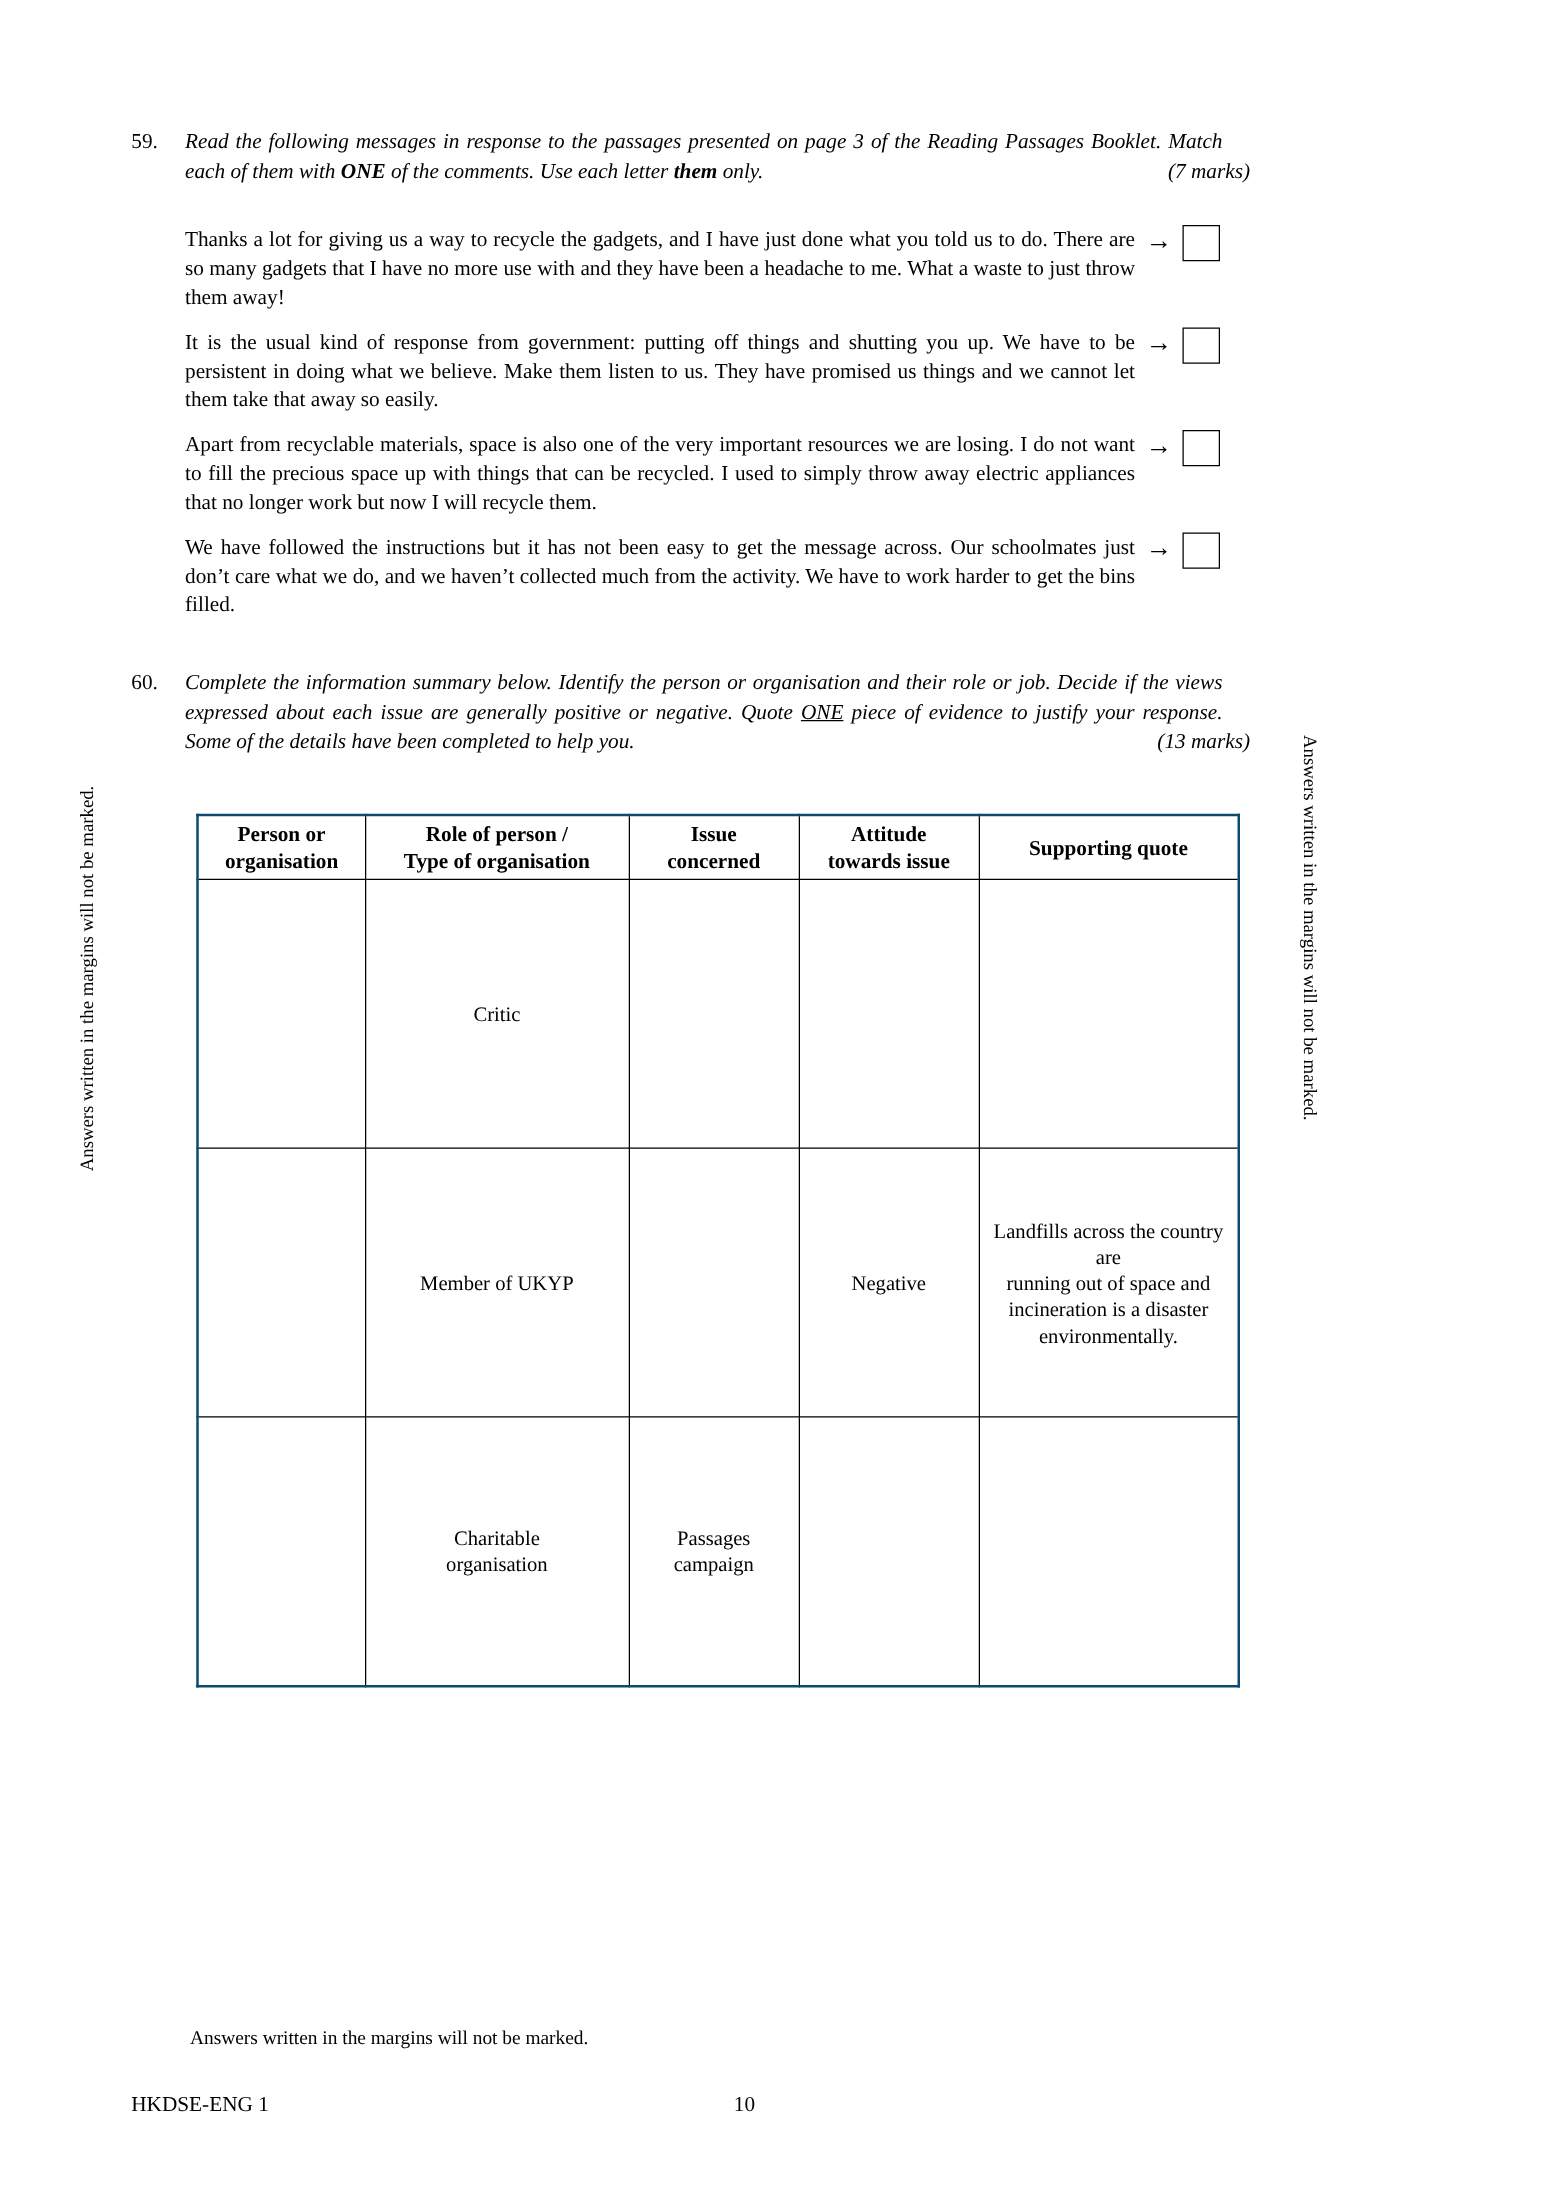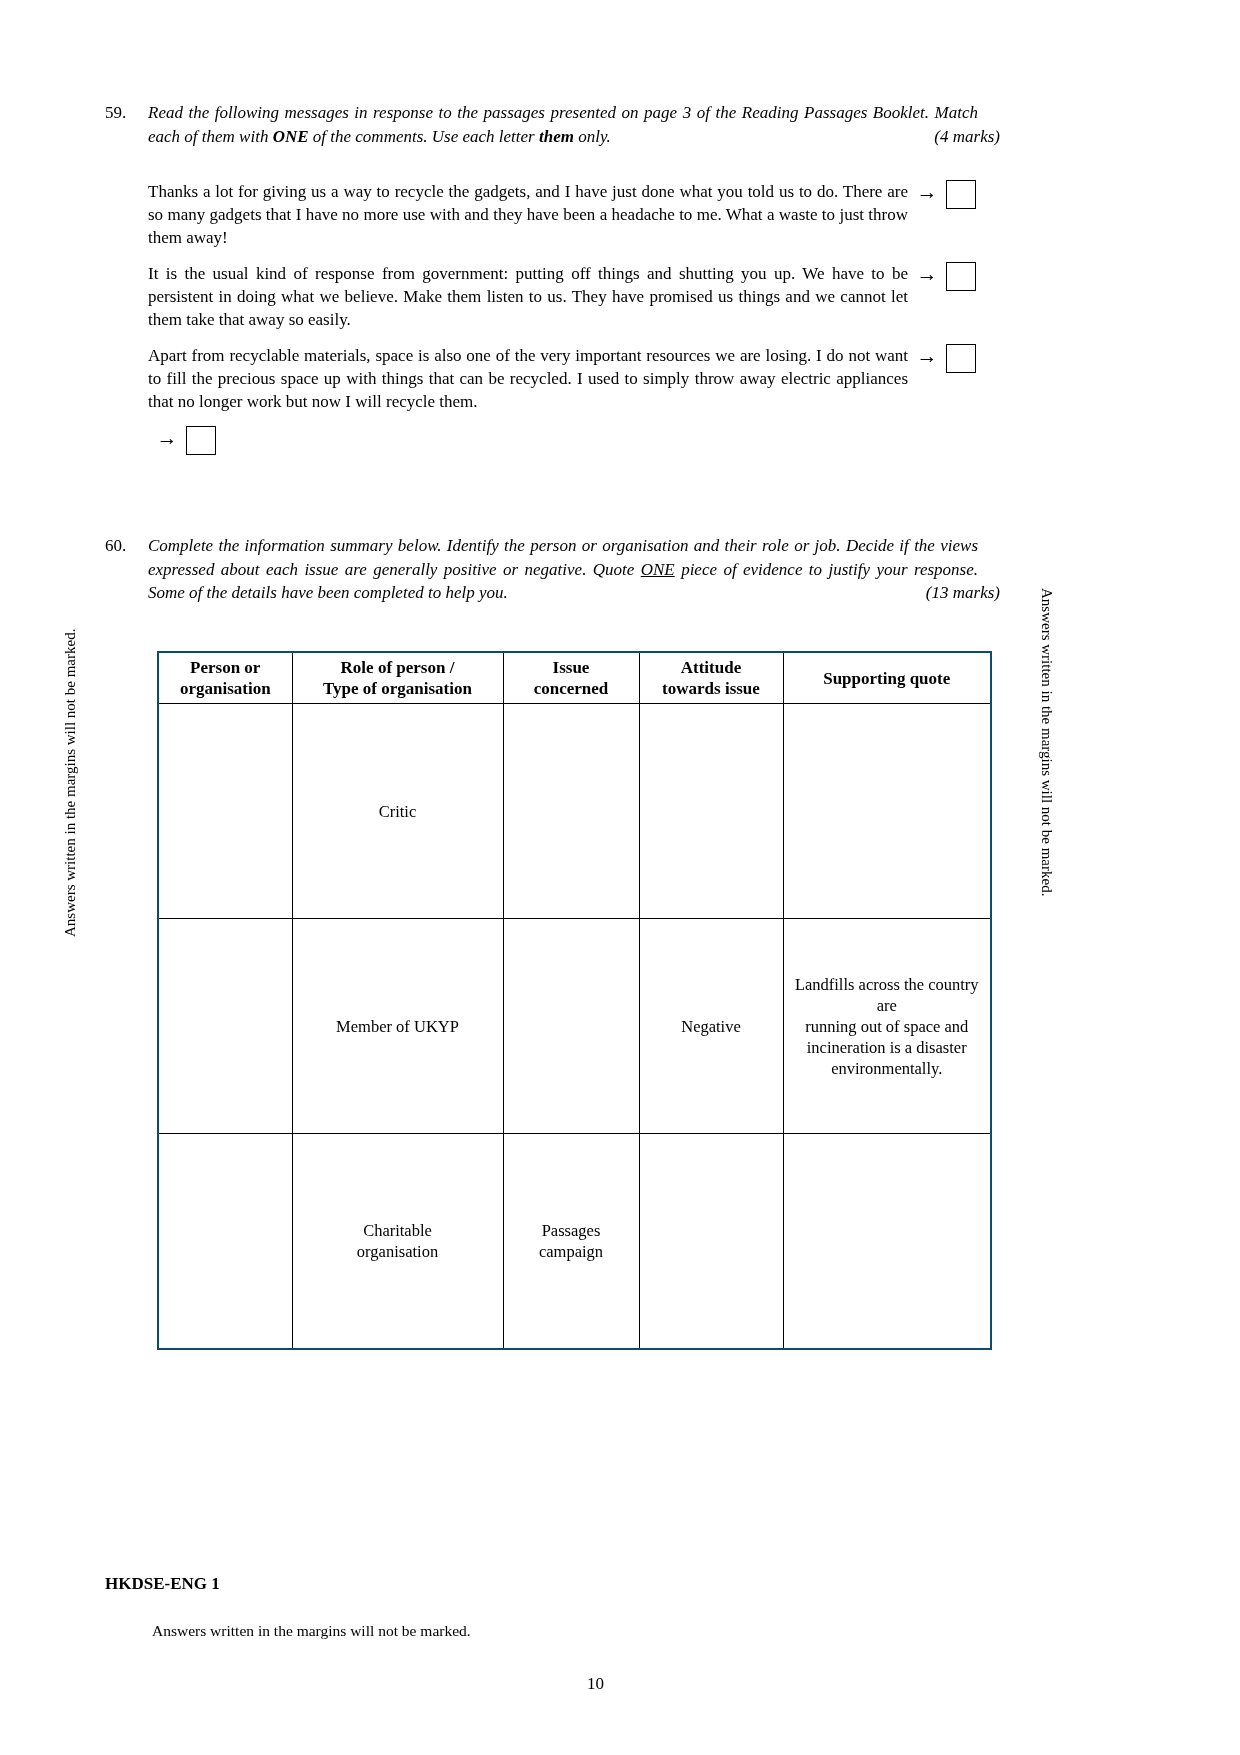--- a/index.html
+++ b/index.html
@@ -49,21 +49,21 @@
     border:1.3px solid #000;
     text-align:center; vertical-align:middle;
     padding:4px 6px;
     white-space:pre-line;
   }
   table.summary th { font-weight:bold; height:50px; font-size:17px; }
   table.summary td { height:215px; }
   .footer-note {
     position:absolute; left:152px; top:1622px; font-size:15.5px;
   }
-  .doc-code { position:absolute; left:105px; top:1574px; font-size:17px;font-weight:bold; }
+  .doc-code { position:absolute; left:105px; top:1674px; font-size:17px; }
   .page-num { position:absolute; left:543px; top:1674px; font-size:17px;margin-left:44px; }
   .margin-note {
     position:absolute; font-size:15px; white-space:nowrap;
   }
   .margin-note.left {
     writing-mode:vertical-rl; transform:rotate(180deg);
     left:62px; top:585px; height:352px;
   }
   .margin-note.right {
     writing-mode:vertical-rl;
@@ -71,40 +71,41 @@
   }
 </style>
 </head>
 <body>
 
 <div class="page">
 
   <div class="qnum" style="top:101px;">59.</div>
   <div class="instr" style="top:101px;">
     <span class="instr-text"><span>Read the following messages in response to the passages presented on page 3 of the Reading Passages Booklet. Match each of them with </span><b>ONE</b><span> of the comments. Use each letter </span><b>them</b><span> only.</span></span>
-    <span class="marks">(4 marks)</span>
+    <span class="marks">(7 marks)</span>
   </div>
 
   <div class="messages">
     <div class="msg-row">
       <div class="msg-text">Thanks a lot for giving us a way to recycle the gadgets, and I have just done what you told us to do. There are so many gadgets that I have no more use with and they have been a headache to me. What a waste to just throw them away!</div>
       <div class="msg-arrow">→</div>
       <div class="answer-box"></div>
     </div>
     <div class="msg-row">
       <div class="msg-text">It is the usual kind of response from government: putting off things and shutting you up. We have to be persistent in doing what we believe. Make them listen to us. They have promised us things and we cannot let them take that away so easily.</div>
       <div class="msg-arrow">→</div>
       <div class="answer-box"></div>
     </div>
     <div class="msg-row">
       <div class="msg-text">Apart from recyclable materials, space is also one of the very important resources we are losing. I do not want to fill the precious space up with things that can be recycled. I used to simply throw away electric appliances that no longer work but now I will recycle them.</div>
       <div class="msg-arrow">→</div>
       <div class="answer-box"></div>
     </div>
     <div class="msg-row">
+      <div class="msg-text">We have followed the instructions but it has not been easy to get the message across. Our schoolmates just don’t care what we do, and we haven’t collected much from the activity. We have to work harder to get the bins filled.</div>
       <div class="msg-arrow">→</div>
       <div class="answer-box"></div>
     </div>
   </div>
 
   <div class="qnum" style="top:534px;">60.</div>
   <div class="instr" style="top:534px;">
     <span class="instr-text"><span>Complete the information summary below. Identify the person or organisation and their role or job. Decide if the views expressed about each issue are generally positive or negative. Quote </span><span class="uline">ONE</span><span> piece of evidence to justify your response. Some of the details have been completed to help you.</span></span>
     <span class="marks">(13 marks)</span>
   </div>

